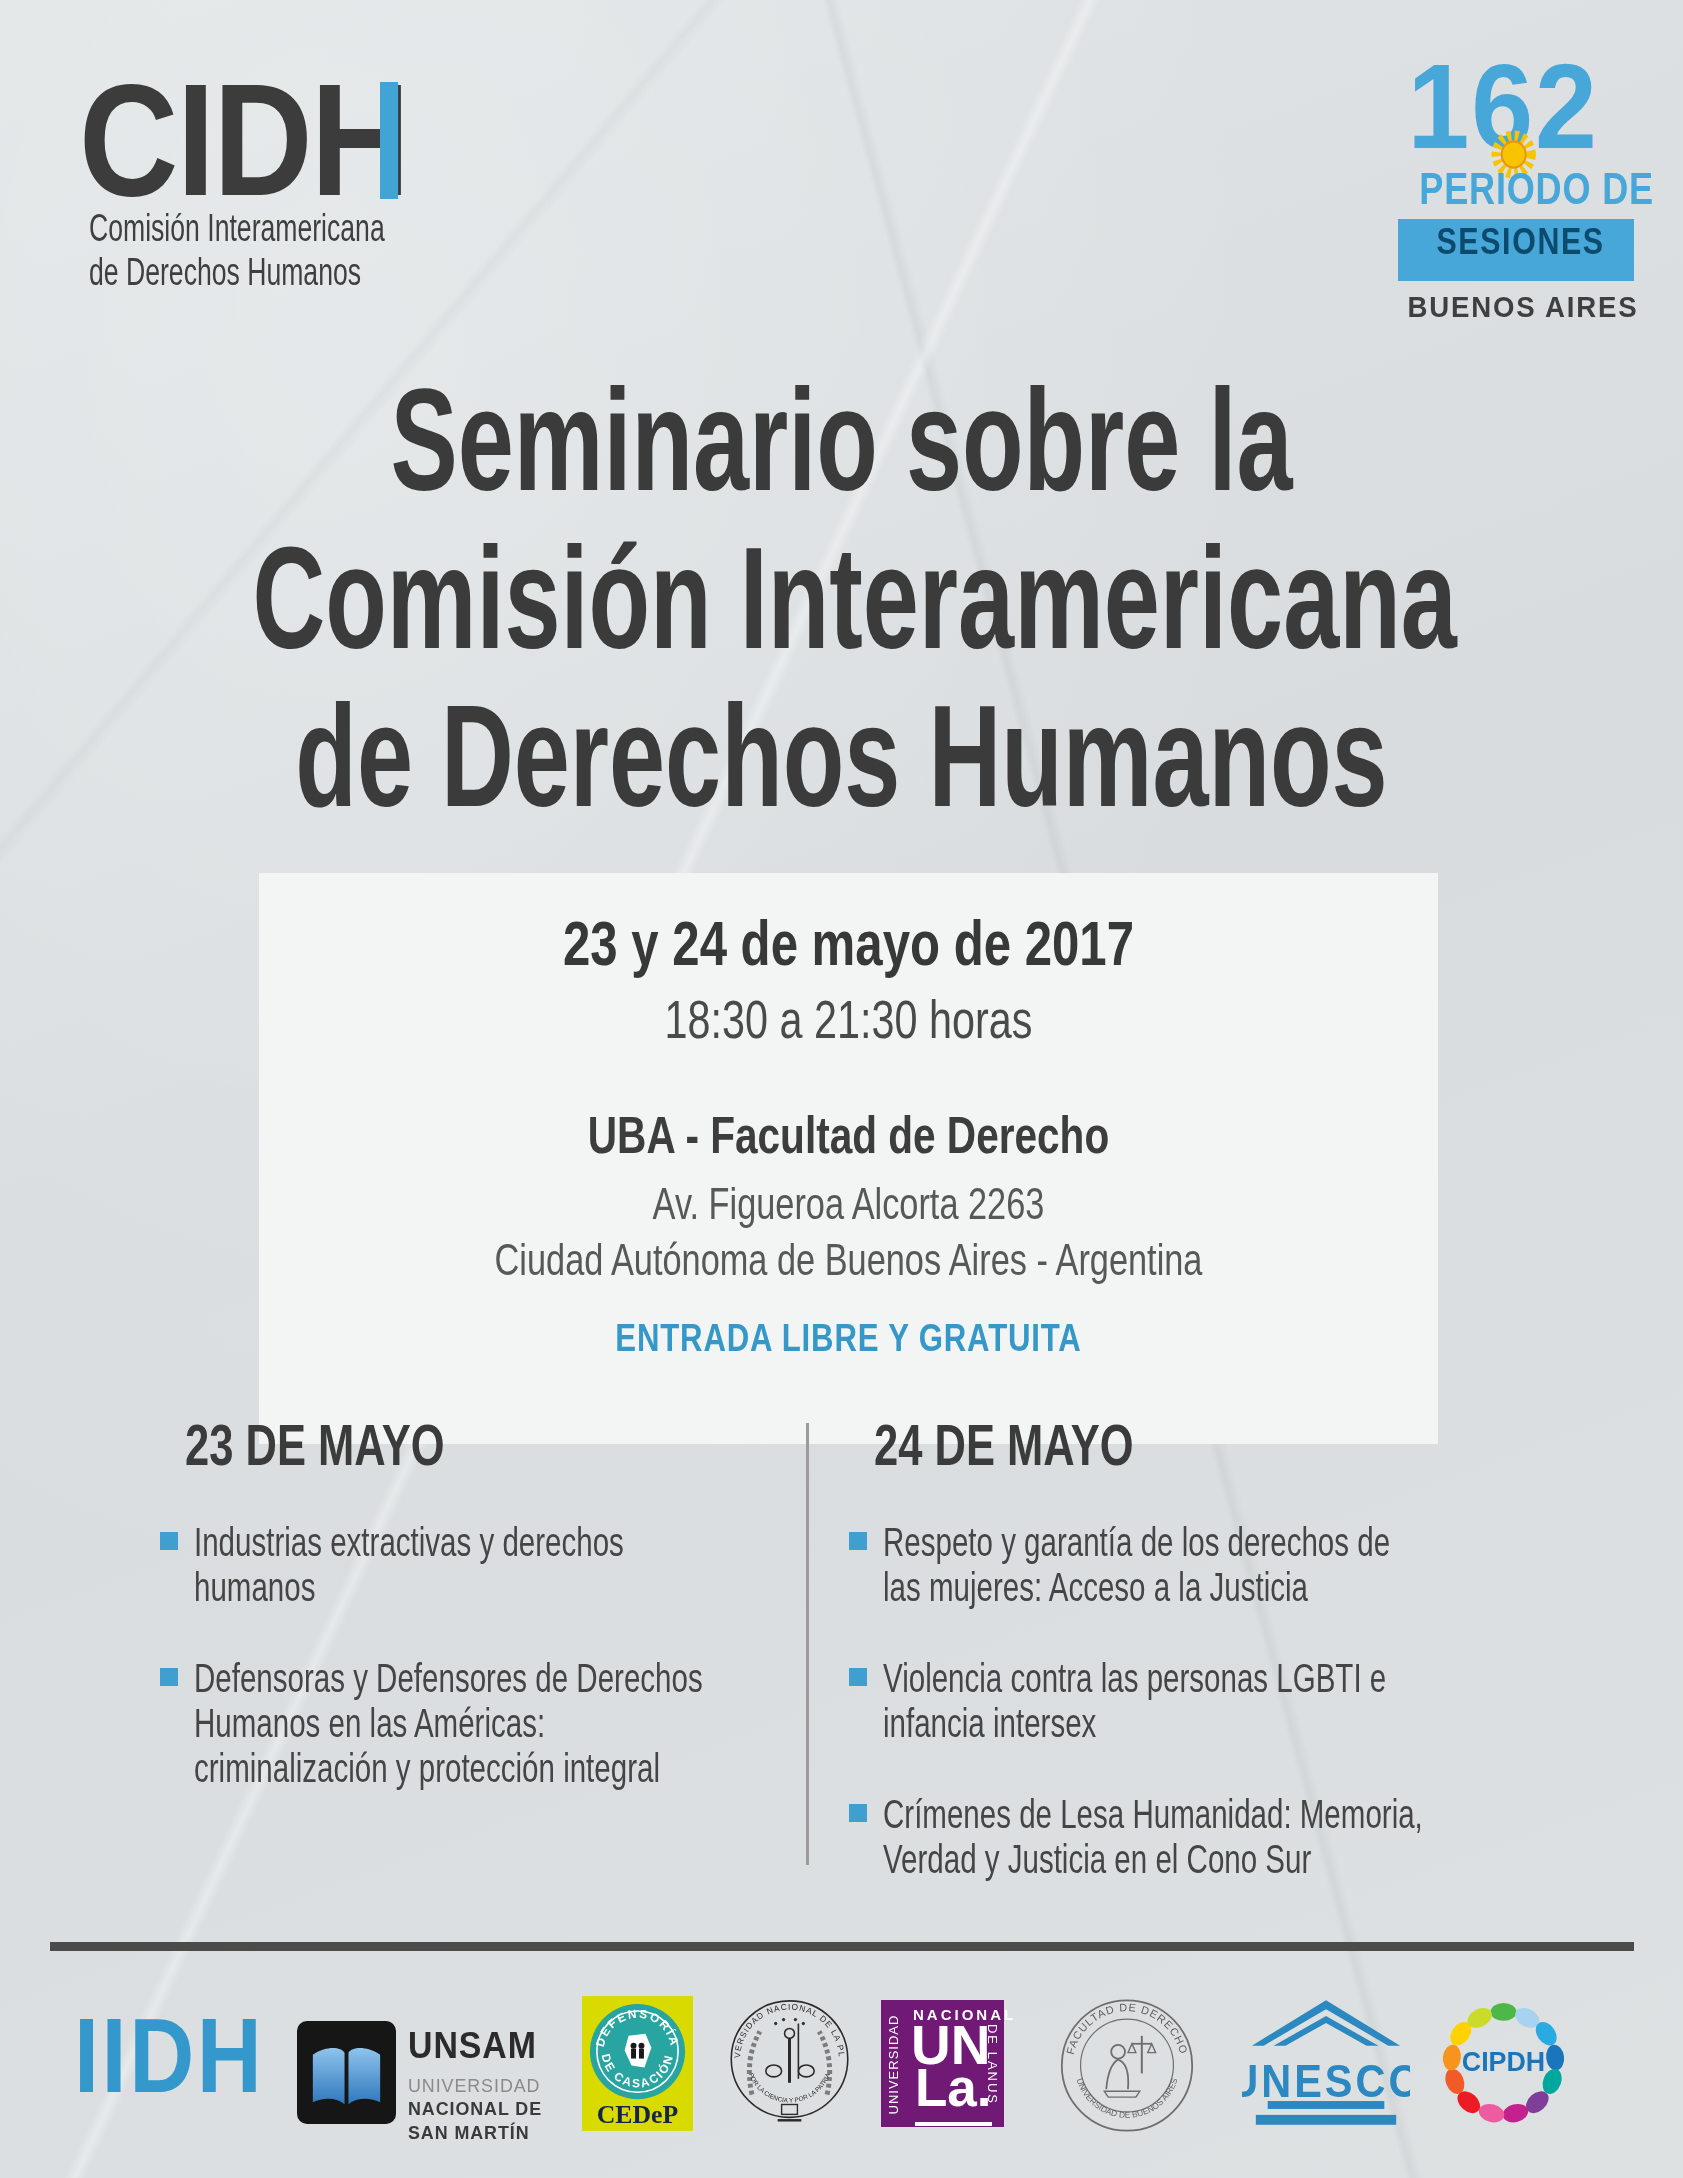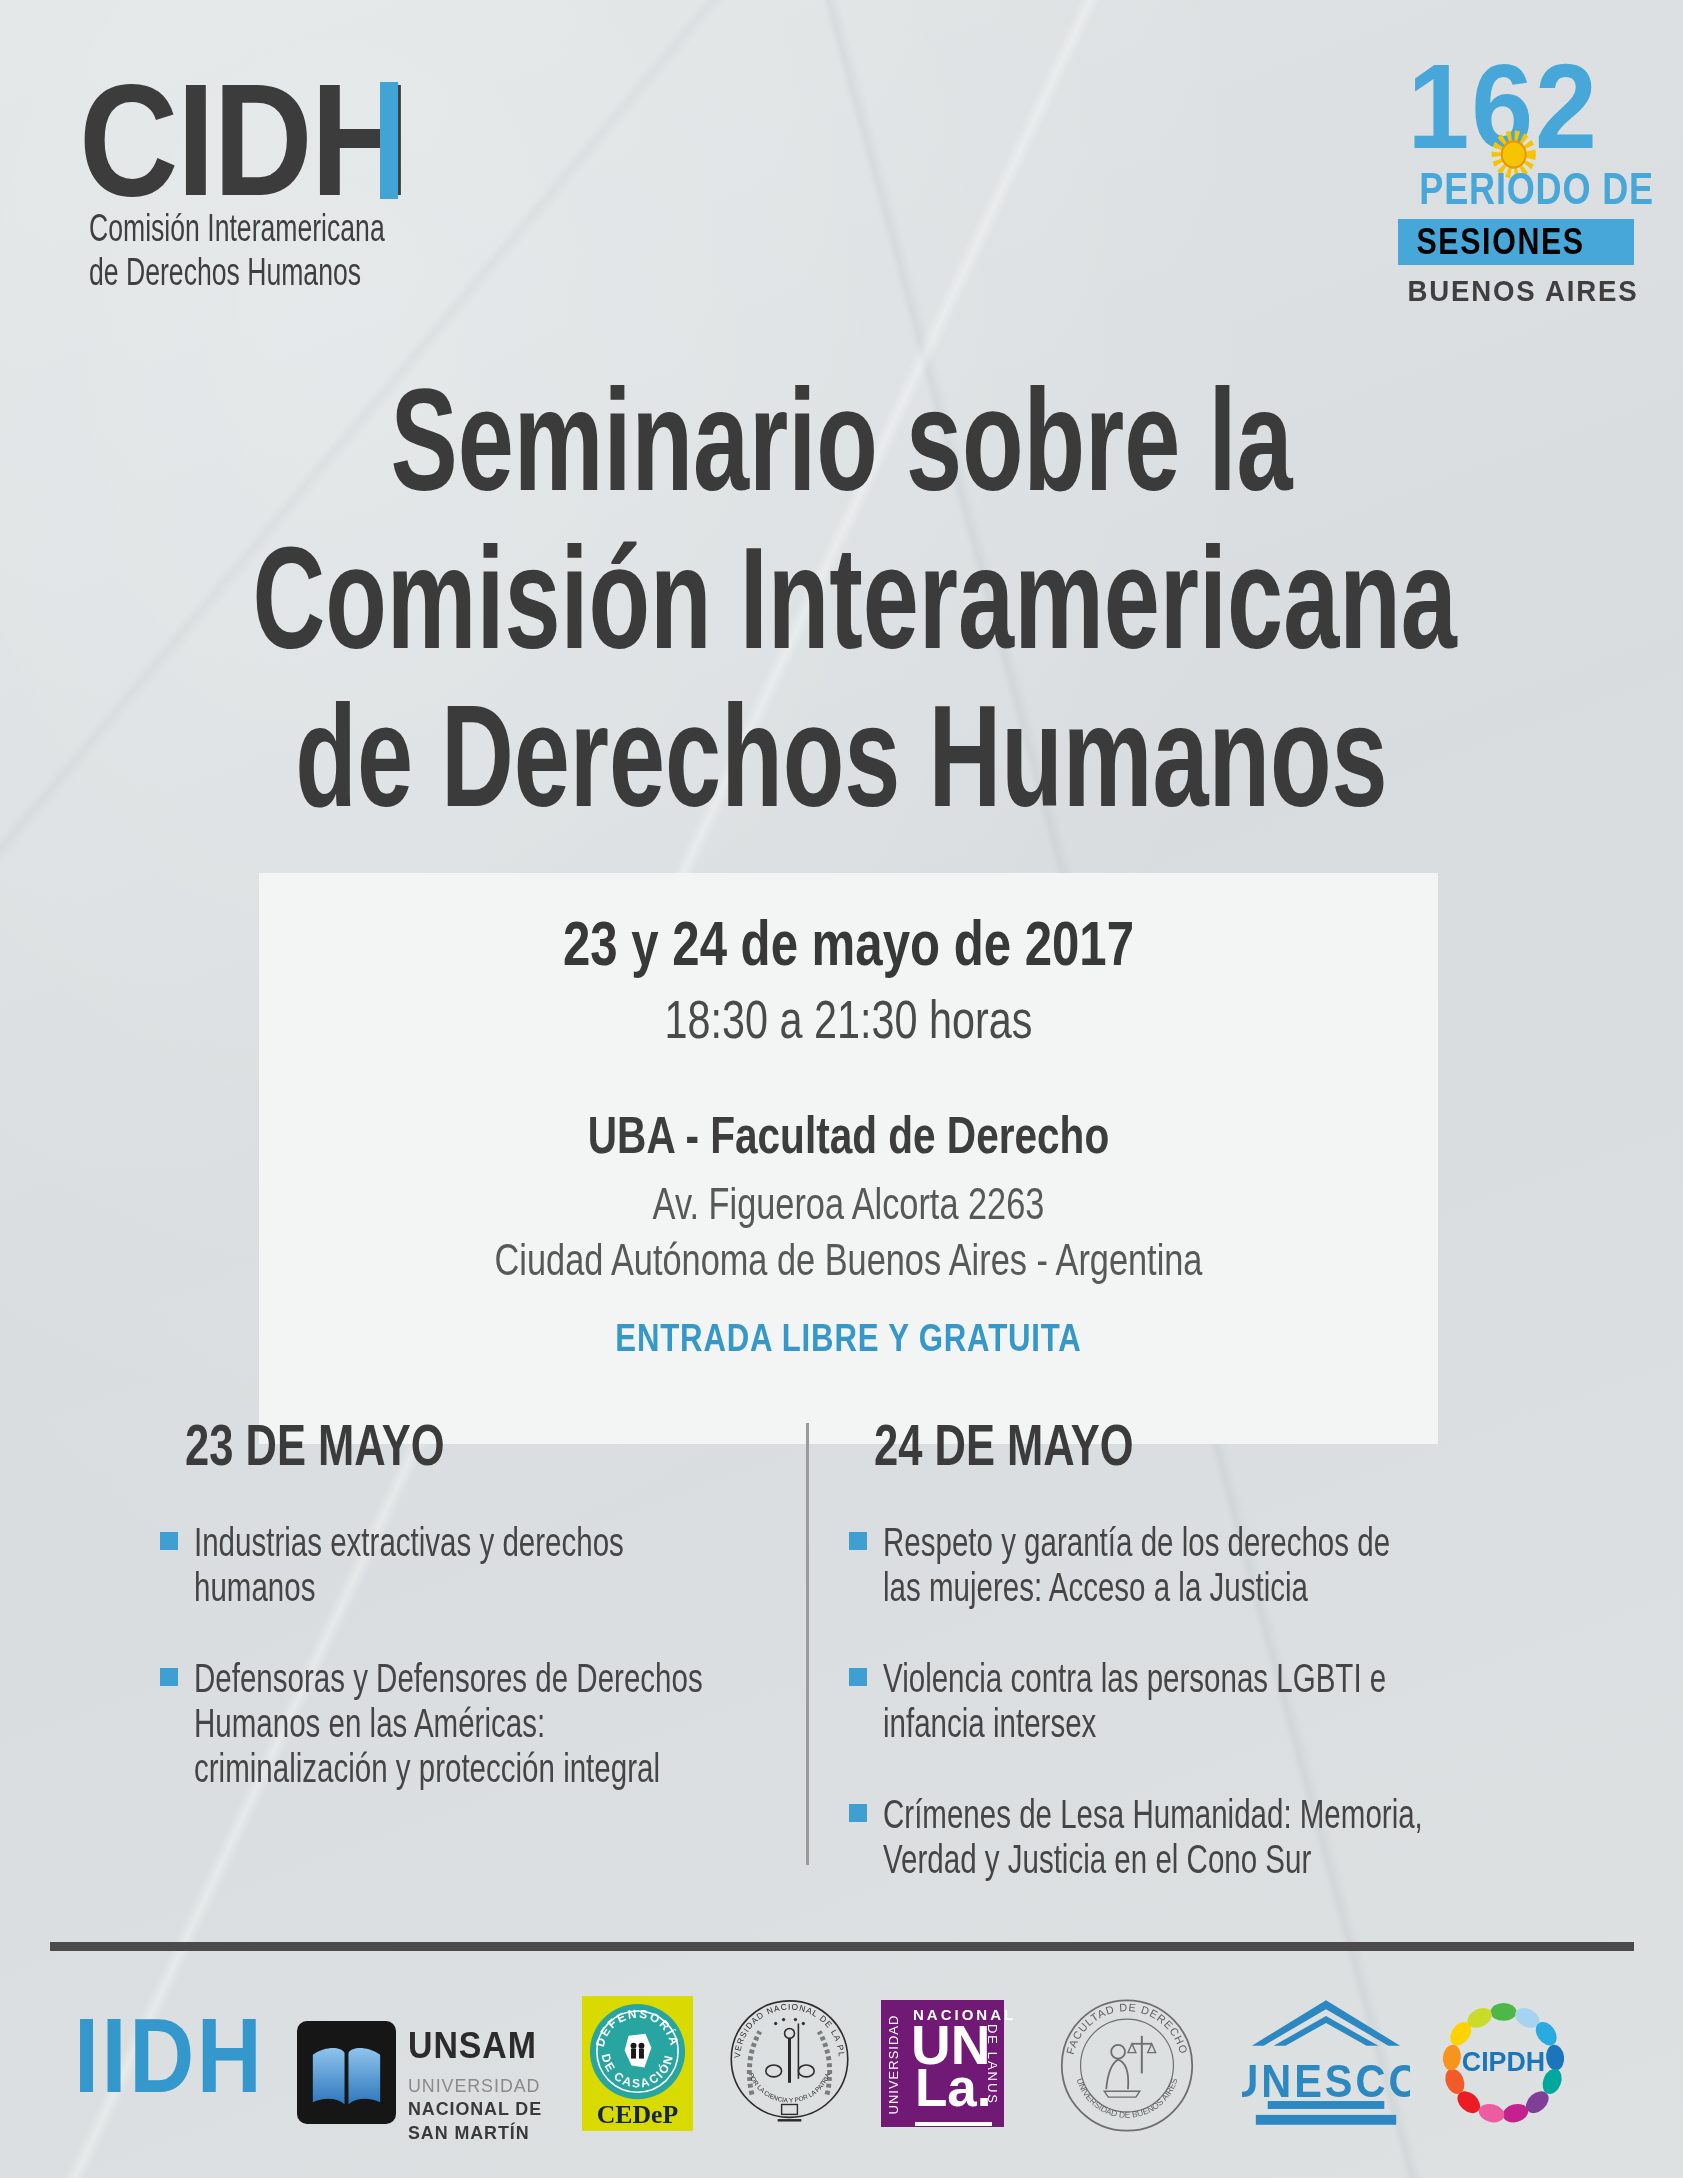--- a/index.html
+++ b/index.html
@@ -19,22 +19,22 @@
   .h-split::after{content:'';position:absolute;left:71%;width:18%;top:.20em;height:.73em;background:#42a4d4;}
   .cidh-sub{position:absolute;left:10px;top:156px;font-size:38px;line-height:44px;color:#3f3f3f;
       transform:scaleX(.70);transform-origin:0 0;white-space:nowrap;}
   
   .badge{position:absolute;left:1398px;top:46px;width:236px;text-align:left;}
   .badge-num{position:relative;font-size:121px;font-weight:bold;color:#47a7d8;line-height:1.0;
       transform:scaleX(.92);transform-origin:50% 0;letter-spacing:2px;}
   .sun{position:absolute;left:88px;top:34px;width:55px;height:55px;}
   .badge-periodo{margin-top:0px;font-size:44px;font-weight:bold;color:#47a7d8;line-height:1.0;
       transform:scaleX(.82);transform-origin:50% 0;white-space:nowrap;letter-spacing:1px;}
-  .badge-bar{margin-top:8px;background:#47a7d8;height:46px;line-height:46px;color:#000000;
-      font-size:37px;font-weight:bold;letter-spacing:2px;}
+  .badge-bar{margin-top:8px;background:#47a7d8;height:62px;line-height:46px;color:#0c4a6e;
+      font-size:37px;font-weight:bold;letter-spacing:2px;padding-left:20px;}
   .badge-bar>span{display:inline-block;transform:scaleX(.82);transform-origin:50% 50%;white-space:nowrap;}
   .badge-city{margin-top:9px;font-size:30px;font-weight:bold;color:#3f3f3f;letter-spacing:2px;
       transform:scaleX(.92);transform-origin:50% 0;white-space:nowrap;}
   
   .title{position:absolute;left:0;top:362px;width:1683px;text-align:center;color:#3b3b3b;}
   .title div{font-size:144px;font-weight:bold;line-height:158px;transform:scaleX(.70);
       transform-origin:50% 50%;white-space:nowrap;}
   
   .event-box{position:absolute;left:259px;top:873px;width:1179px;height:571px;background:#f3f4f4;
       text-align:center;}

